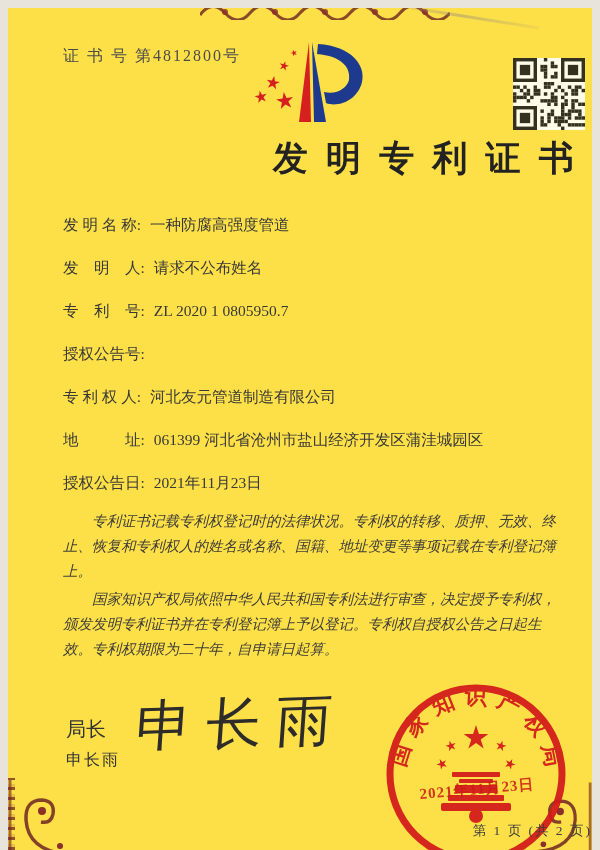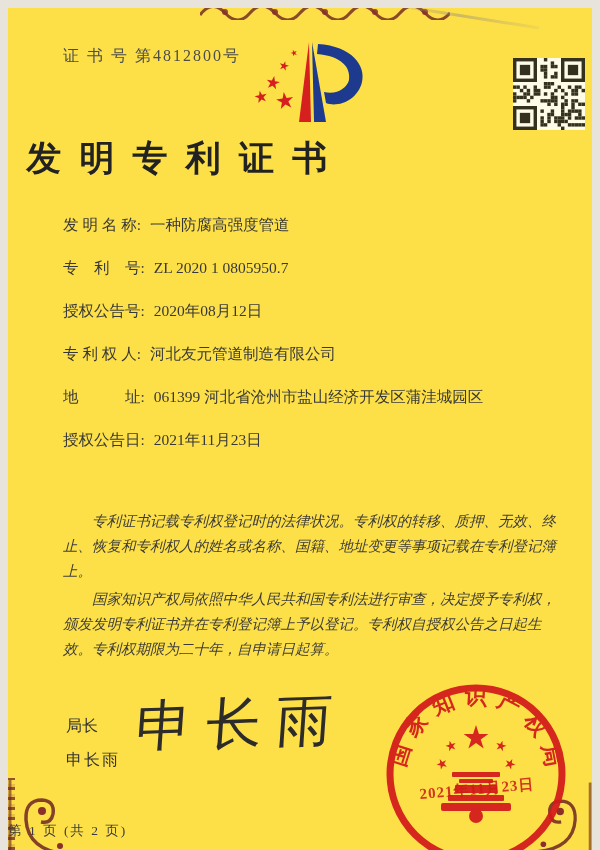--- a/index.html
+++ b/index.html
@@ -11,44 +11,44 @@
         background:linear-gradient(90deg,rgba(150,138,126,0),rgba(150,138,126,.45),rgba(150,138,126,.1));
         transform:rotate(9deg);}
   .bottom-fringe{position:absolute;left:0;bottom:0;width:100%;height:7px;
         background:repeating-linear-gradient(90deg,rgba(88,28,26,.7) 0 2px,rgba(130,55,45,.25) 2px 5px,rgba(0,0,0,0) 5px 11px);}
   .left-strip{position:absolute;left:0;bottom:8px;width:7px;height:72px;
         background:repeating-linear-gradient(0deg,rgba(110,36,34,.75) 0 3px,rgba(150,70,60,.2) 3px 6px,rgba(0,0,0,0) 6px 10px);}
   
   .cert-no{position:absolute;left:55px;top:38px;font-size:16px;letter-spacing:2px;color:#4c4c4c;}
   .logo{position:absolute;left:230px;top:28px;width:172px;height:98px;}
   .qr{position:absolute;left:505px;top:50px;width:72px;height:72px;opacity:.88;}
-  .title{position:absolute;left:0;top:127px;width:100%;text-align:left;
+  .title{position:absolute;left:0;top:127px;width:100%;text-align:right;
         font-size:35px;font-weight:bold;letter-spacing:.52em;padding-left:.52em;box-sizing:border-box;color:#222;}
   
   .fields{position:absolute;left:55px;top:206px;right:35px;font-size:15.5px;color:#383838;}
   .frow{display:flex;line-height:22px;margin-bottom:21px;white-space:nowrap;text-align:center;}
   .frow .lbl{flex:none;}
   .frow .val{margin-left:9px;}
   .grant-right{margin-left:66px;display:flex;}
   
   .paras{position:absolute;left:55px;top:501px;width:500px;font-size:14.5px;
         line-height:1.72;color:#3e3c3a;font-style:italic;}
   .paras p{margin:0 0 3px 0;text-indent:2em;}
   
-  .sig-title{position:absolute;left:58px;top:708px;font-size:16px;color:#333;}
+  .sig-title{position:absolute;left:58px;top:708px;font-size:20px;color:#333;}
   .sig-name{position:absolute;left:58px;top:742px;font-size:16px;color:#333;letter-spacing:2px;}
   .sig-script{position:absolute;left:128px;top:678px;width:230px;font-size:56px;color:#2e2c2a;
         letter-spacing:14px;transform:rotate(-2deg) skewX(-6deg);font-weight:400;white-space:nowrap;}
   
   .seal{position:absolute;left:370px;top:668px;width:196px;height:196px;opacity:.93;}
   .seal-date{position:absolute;left:383px;top:772px;width:172px;text-align:center;
         font-size:15px;font-weight:bold;color:rgba(205,28,24,.88);letter-spacing:1px;
         transform:rotate(-5deg);font-family:"Liberation Serif",serif;}
   
-  .footer{position:absolute;left:0;bottom:18px;width:100%;text-align:left;
+  .footer{position:absolute;left:0;bottom:18px;width:100%;text-align:right;
         font-size:13.5px;letter-spacing:2px;color:#3d3d3d;}
 </style>
 </head>
 <body>
 
 <div class="page">
 
   <svg class="ornament" style="left:192px;top:-3px" width="250" height="15" viewBox="0 0 250 15">
     <path d="M0 10 Q12 -6 25 8 T50 8 T75 8 T100 8 T125 8 T150 8 T175 8 T200 8 T225 8 T250 8" stroke="#6d2422" stroke-width="3" fill="none" opacity=".8"></path>
     <g fill="#8a2f2a" opacity=".85">
@@ -216,26 +216,29 @@
       </svg></div>
 
   <div class="title">发明专利证书</div>
 
   <div class="fields">
     <div class="frow">
       <span class="lbl">发 明 名 称:</span>
       <span class="val">一种防腐高强度管道</span>
     </div>
     <div class="frow">
+      <span class="lbl">发　明　人:</span>
+      <span class="val">请求不公布姓名</span>
+    </div>
+    <div class="frow">
       <span class="lbl">专　利　号:</span>
       <span class="val">ZL 2020 1 0805950.7</span>
     </div>
     <div class="frow">
       <span class="lbl">授权公告号:</span>
-      <span class="val">2020年08月12日</span>
     </div>
     <div class="frow">
       <span class="lbl">专 利 权 人:</span>
       <span class="val">河北友元管道制造有限公司</span>
     </div>
     <div class="frow">
       <span class="lbl">地　　　址:</span>
       <span class="val">061399 河北省沧州市盐山经济开发区蒲洼城园区</span>
     </div>
     <div class="frow">

